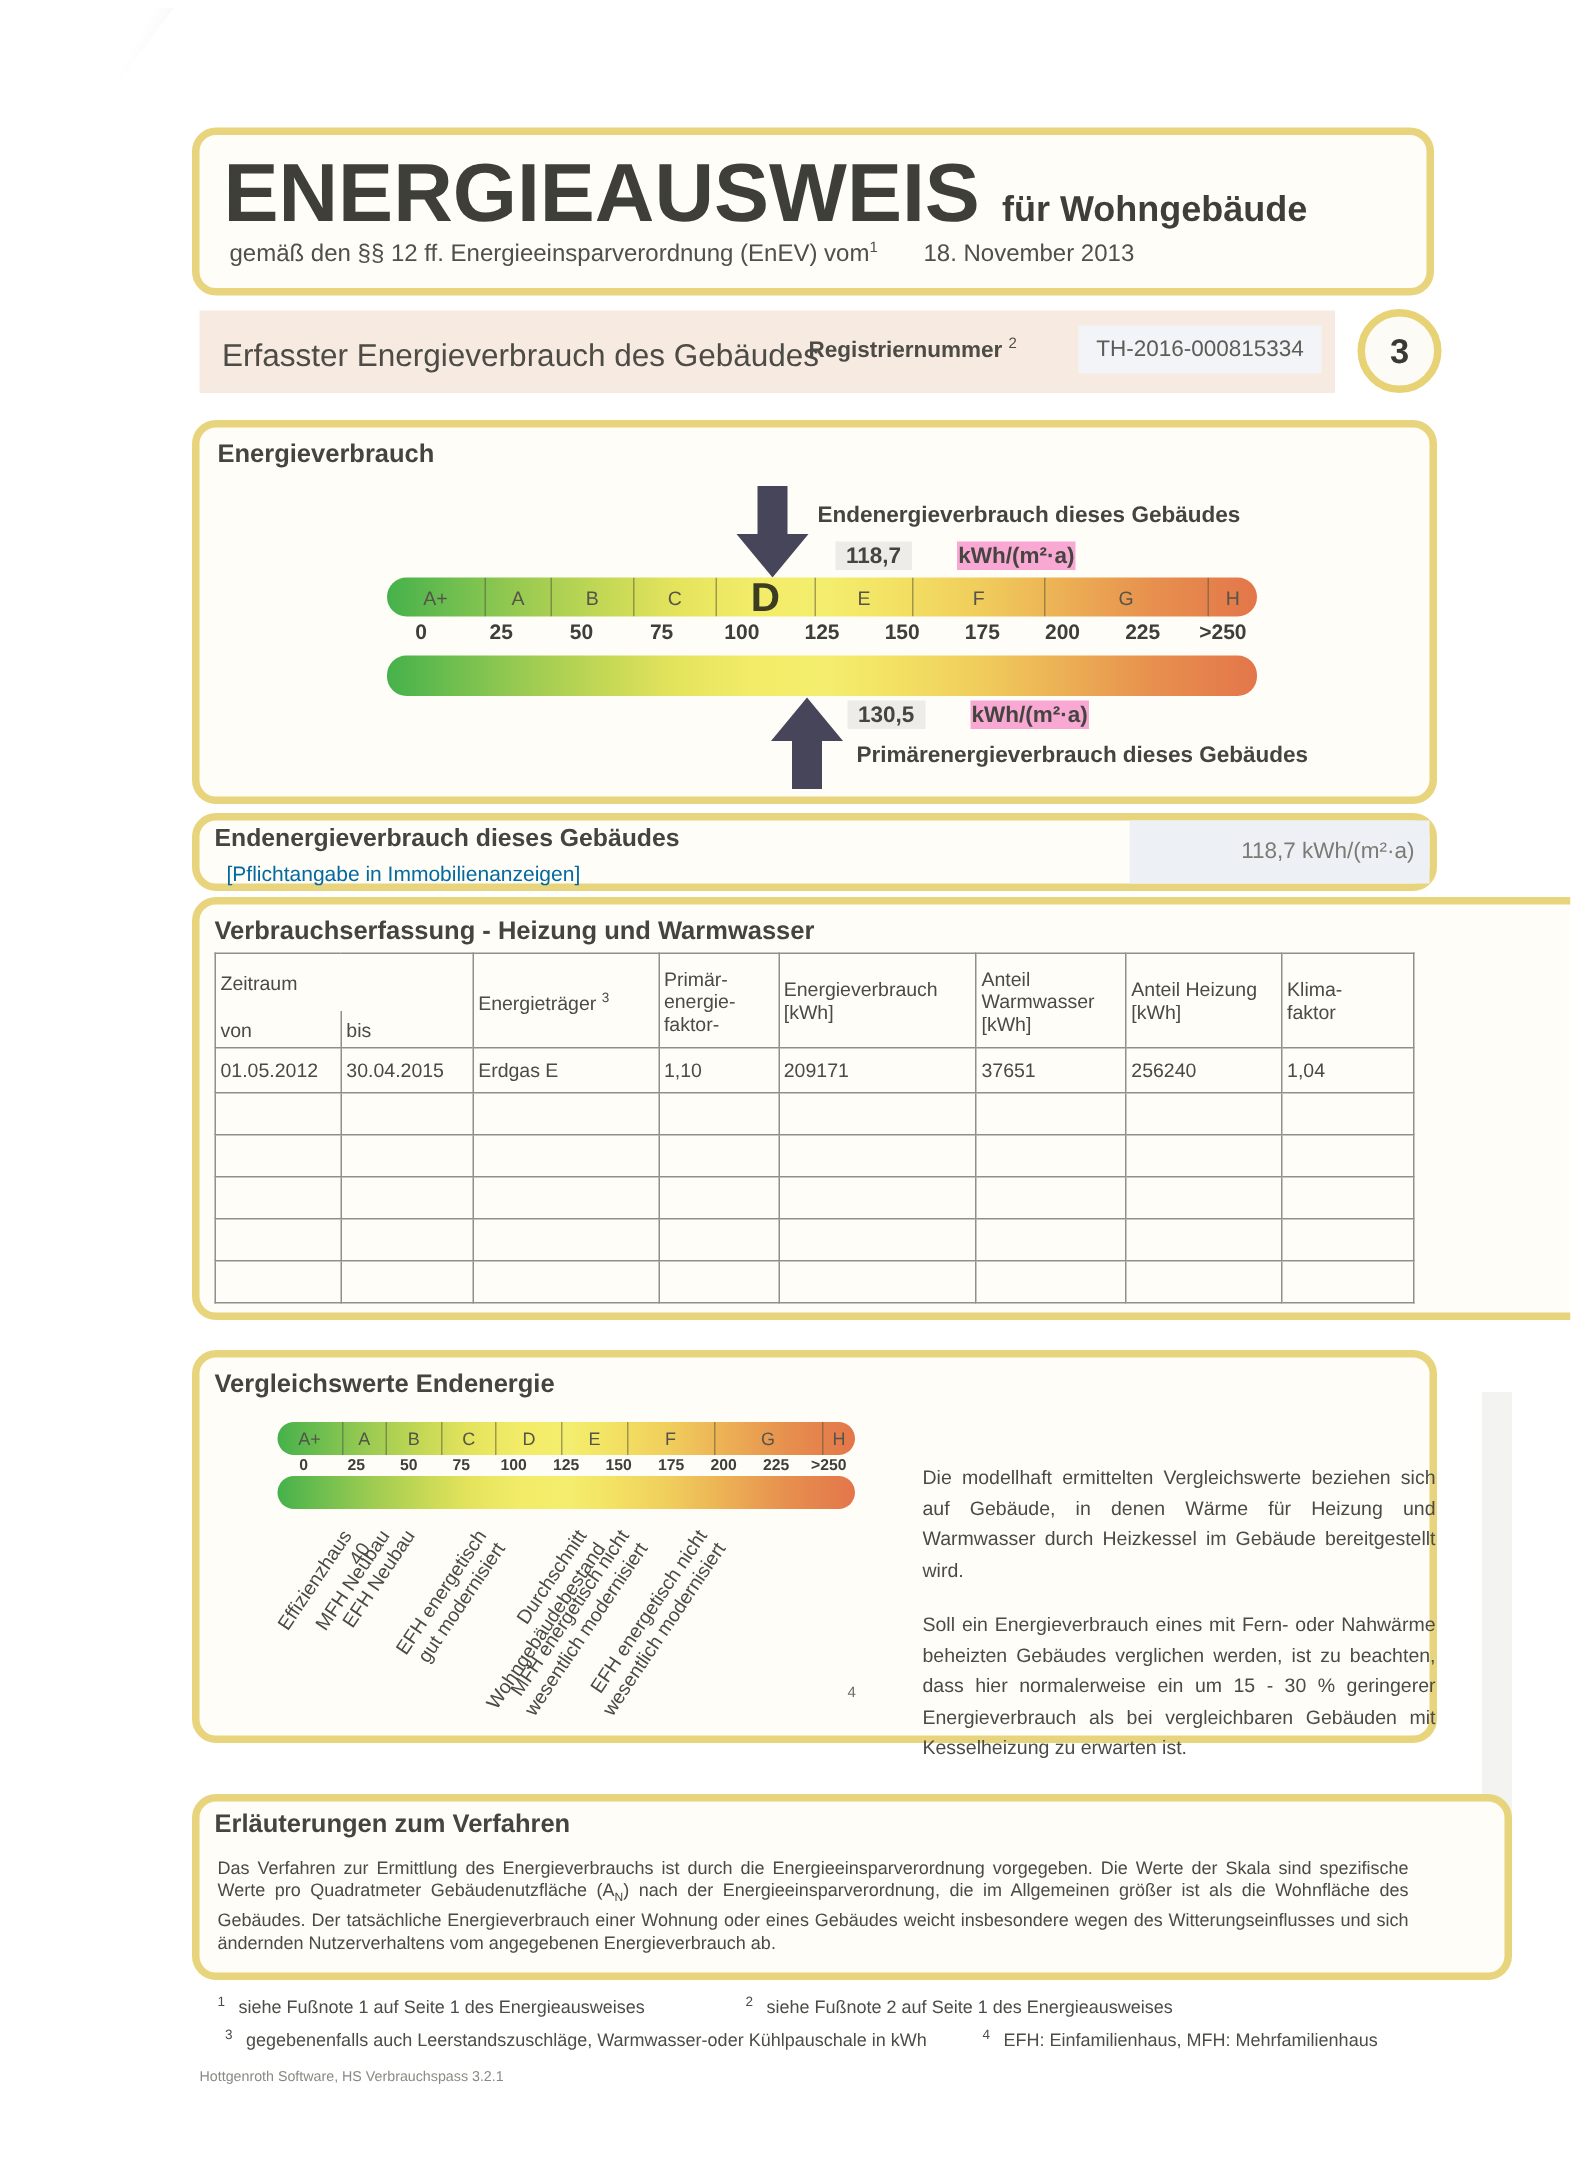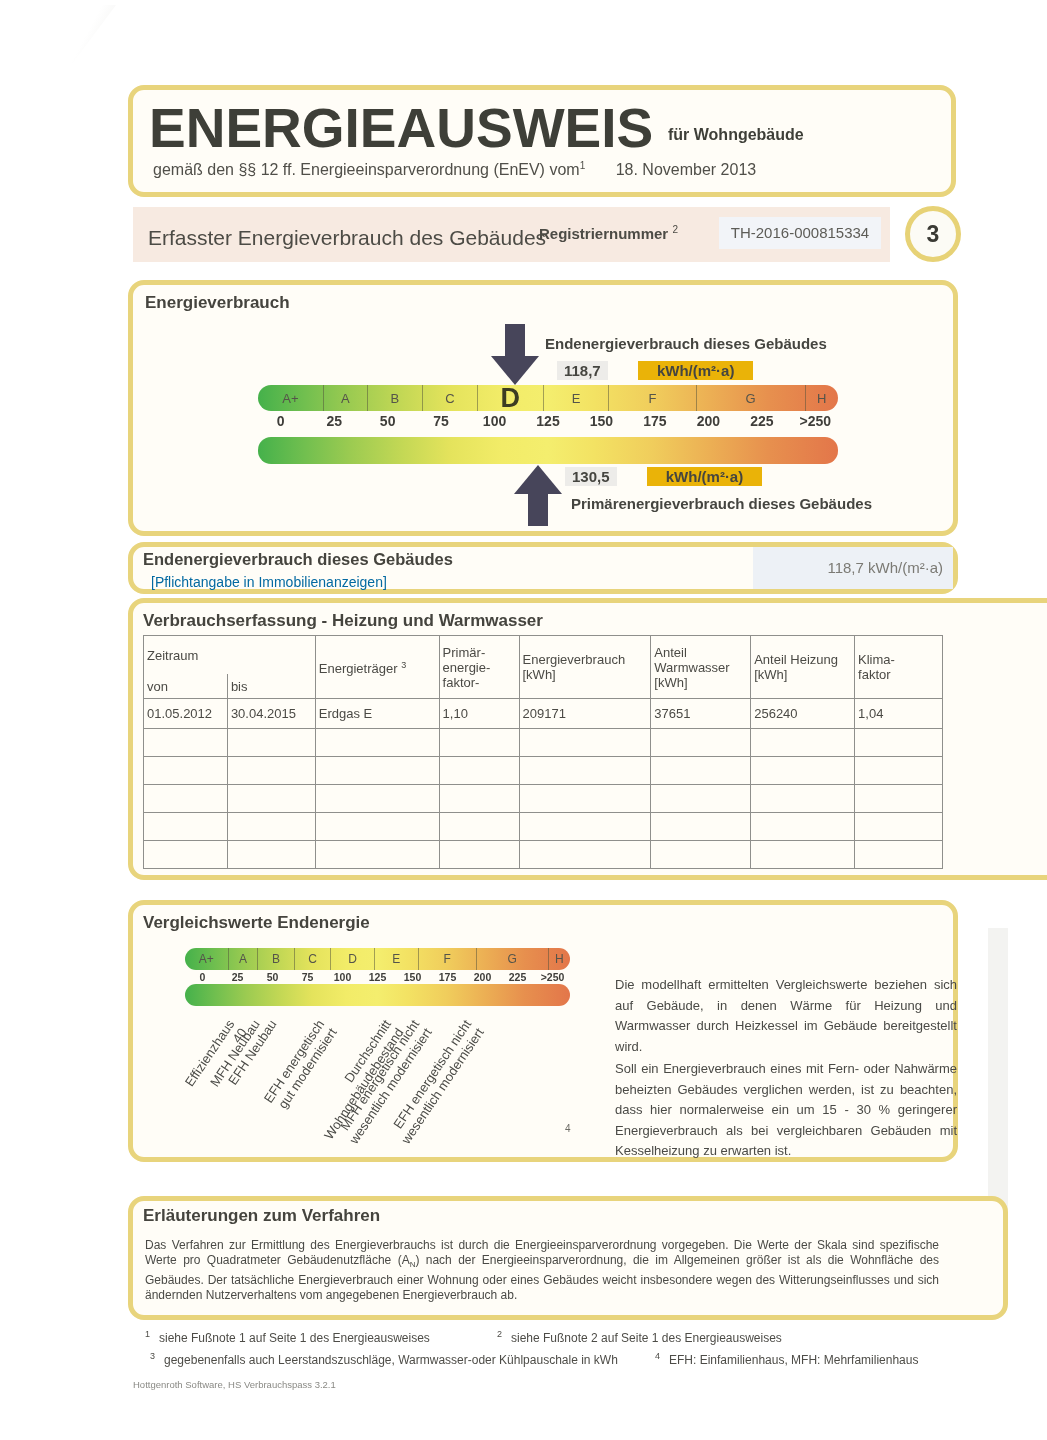--- a/index.html
+++ b/index.html
@@ -10,21 +10,21 @@
     clip-path:polygon(0 0,100% 0,5% 100%);
     background:linear-gradient(118deg,#ffffff 52%,#f1f1ef 72%,#cfcfcd 90%,#9b9b99 99%);}
   .scan-strip{position:absolute;left:988px;top:928px;width:20px;height:325px;background:#ececea;opacity:.65;}
 
   
   .panel{position:absolute;box-sizing:border-box;border:5px solid #e8d47c;border-radius:16px;background:#fffdf7;}
   .sec-title{position:absolute;font-size:17px;font-weight:bold;color:#45443e;white-space:nowrap;}
 
   
   .hdr-title{position:absolute;left:16px;top:6px;font-size:55px;font-weight:bold;color:#3e3f38;letter-spacing:0px;}
-  .hdr-suffix{position:absolute;left:535px;top:36px;font-size:16px;font-weight:bold;color:#3e3f38;}
+  .hdr-suffix{position:absolute;left:535px;top:36px;font-size:24px;font-weight:bold;color:#3e3f38;}
   .hdr-subline{position:absolute;left:20px;top:70px;font-size:16px;color:#504f49;}
   .hdr-subline sup{font-size:10px;}
   .hdr-date{margin-left:26px;}
 
   
   .meta-bar{position:absolute;left:133px;top:207px;width:757px;height:55px;background:#f7eae1;}
   .meta-left{position:absolute;left:15px;top:19px;font-size:21px;font-weight:normal;color:#4c4b45;}
   .meta-reg{position:absolute;left:406px;top:17px;font-size:15px;font-weight:bold;color:#4c4b45;}
   .meta-reg sup{font-size:10px;font-weight:normal;}
   .meta-reg-value{position:absolute;left:586px;top:10px;width:162px;height:32px;line-height:32px;
@@ -47,21 +47,21 @@
   .scale-big .band.b1{top:100px;}
   .scale-big .band.b2{top:152px;height:27px;}
   .scale-big .ticks{position:absolute;left:121px;top:128px;width:588px;}
   .arrow{position:absolute;width:48px;}
   .arrow .shaft{width:20px;height:32px;background:#47455a;margin:0 auto;}
   .arrow .head-down{width:0;height:0;border-left:24px solid transparent;border-right:24px solid transparent;border-top:29px solid #47455a;}
   .arrow .head-up{width:0;height:0;border-left:24px solid transparent;border-right:24px solid transparent;border-bottom:29px solid #47455a;}
   .lbl-bold{position:absolute;font-size:15px;font-weight:bold;color:#454540;white-space:nowrap;}
   .val-row{position:absolute;font-size:15px;font-weight:bold;color:#454540;white-space:nowrap;}
   .val-row .chip{background:#edecE9;padding:1px 7px;}
-  .val-row .unit{margin-left:26px;background:#eab308;padding:1px 19px;}
+  .val-row .unit{margin-left:26px;background:#f9a8d4;padding:1px 1px;}
 
   
   .ee-title{position:absolute;left:10px;top:3px;font-size:16.5px;font-weight:bold;color:#45443e;}
   .ee-sub{position:absolute;left:18px;top:27px;font-size:14px;color:#0369a1;}
   .ee-value{position:absolute;left:620px;top:0;width:200px;height:42px;background:#edf1f6;
     font-size:15px;color:#7b7a74;text-align:right;line-height:42px;padding-right:10px;box-sizing:border-box;}
 
   
   .vtable{border-collapse:collapse;table-layout:fixed;position:absolute;left:10px;top:32px;width:800px;
     font-size:13px;color:#4b4a45;}
@@ -79,21 +79,21 @@
   .scale-small .band{height:22px;border-radius:11px;}
   .scale-small .band .seg{font-size:12px;}
   .scale-small .ticks{margin:1px 0;}
   .scale-small .ticks .tick{font-size:10.5px;}
   .cmp-label{position:absolute;transform:rotate(-56deg);transform-origin:100% 0;text-align:right;
     font-size:13px;color:#4a4a46;white-space:pre-line;line-height:15px;}
   .cmp-sup{position:absolute;left:432px;top:218px;font-size:10px;color:#6b6a64;}
   .cmp-text{position:absolute;left:482px;top:70px;width:342px;font-size:13px;line-height:20.5px;
     text-align:justify;color:#4a4a46;}
   .cmp-text p{margin:0;}
-  .cmp-text p + p{margin-top:2px;}
+  .cmp-text p + p{margin-top:16px;}
 
   
   .exp-body{position:absolute;left:12px;top:37px;width:794px;font-size:12px;line-height:14.8px;
     text-align:justify;color:#4a4a46;}
   .exp-body sub{font-size:8px;}
 
   
   .fn{position:absolute;font-size:12px;color:#4d4c47;white-space:nowrap;}
   .fn sup{font-size:9px;margin-right:9px;}
   .doc-footer{position:absolute;left:133px;top:1379px;font-size:9.5px;color:#8a8a85;}

